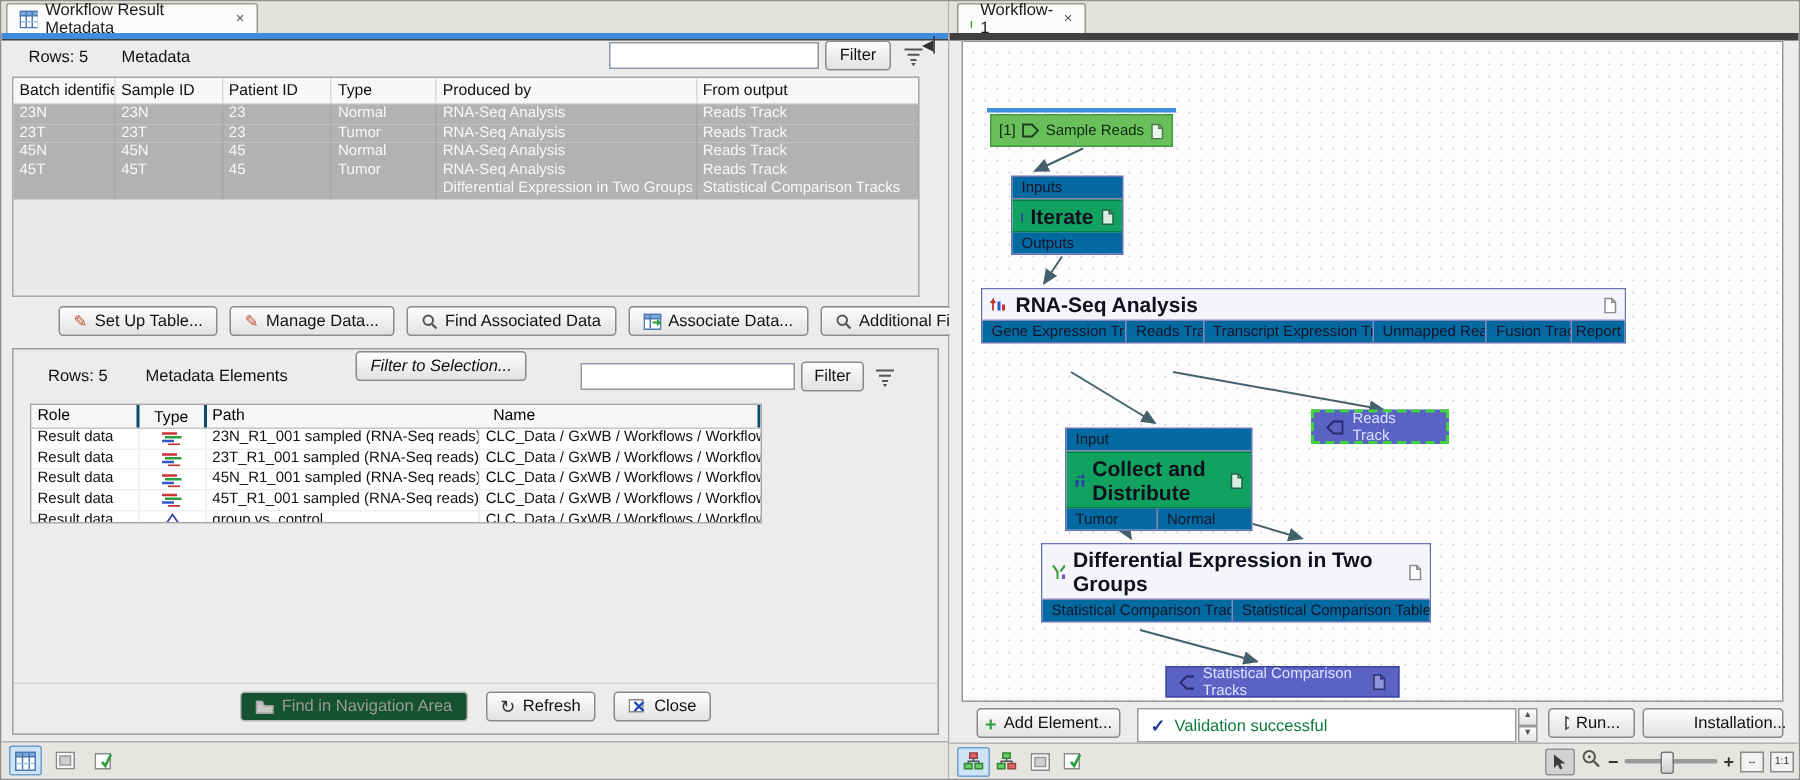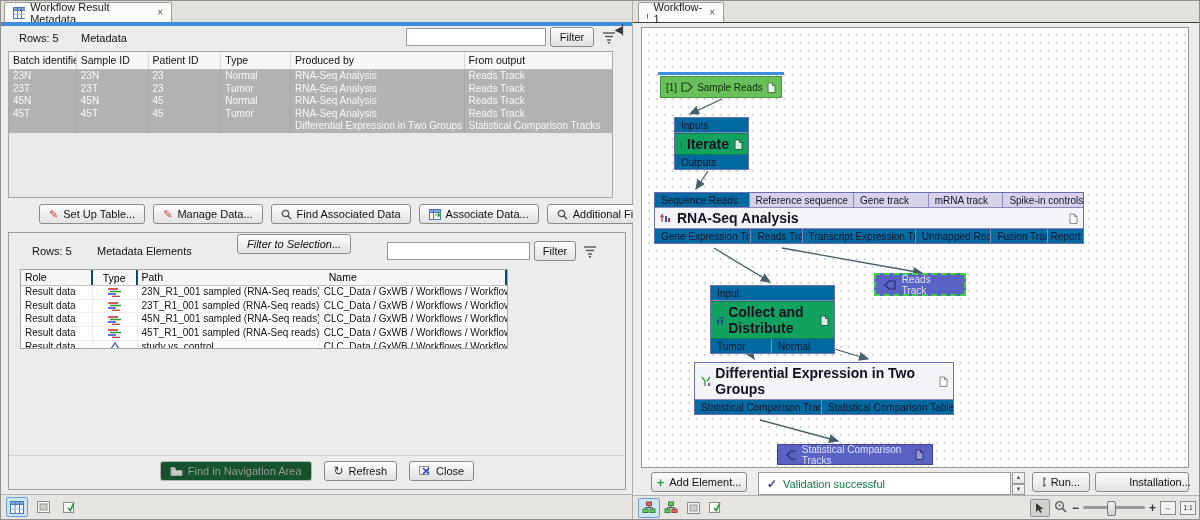--- a/index.html
+++ b/index.html
@@ -2,21 +2,21 @@
 <html><head>
 <meta charset="utf-8">
 <style>
   html,body{margin:0;padding:0;background:#d8d8d8;font-family:"Liberation Sans",sans-serif;}
   .window{position:relative;width:1200px;height:520px;background:#ececea;border:1px solid #8f8f8f;box-sizing:border-box;overflow:hidden;}
   .panel{position:absolute;top:0;bottom:0;}
   .panel-left{left:0;width:631px;border-right:1px solid #adadad;background:#ececea;}
   .panel-right{left:632px;width:568px;background:#ececea;}
 
   
-  .tabbar{position:absolute;left:0;right:0;top:0;height:21px;background:#e3e1dc;border-bottom:1px solid #404040;}
+  .tabbar{position:absolute;left:0;right:0;top:0;height:21px;background:#e3e1dc;border-bottom:5px solid #404040;}
   .tab{position:absolute;left:3px;top:1px;height:20px;background:#fbfbfa;border:1px solid #9b9b93;border-bottom:none;border-radius:2px 2px 0 0;display:flex;align-items:center;gap:5px;padding:0 8px;font-size:11px;color:#1a1a1a;box-sizing:border-box;}
   .tab .x{color:#555;font-size:10px;margin-left:2px;cursor:pointer;}
   .accent{position:absolute;left:0;right:0;top:21px;height:4px;background:#3f8ede;}
 
   
   .tb1{position:absolute;left:0;right:0;top:25px;height:24px;font-size:11px;color:#111;}
   .tb1 .lbl{position:absolute;top:6px;}
   .input{position:absolute;height:18px;border:1px solid #8f9aa6;background:#fff;box-sizing:border-box;}
   .btn{display:inline-flex;align-items:center;justify-content:center;gap:5px;height:20px;padding:0 9px;font-size:11px;color:#111;background:linear-gradient(#fefefe,#ececec 60%,#e2e2e2);border:1px solid #8a8a8a;border-radius:3px;box-sizing:border-box;white-space:nowrap;cursor:pointer;}
   .btn.abs{position:absolute;}
@@ -283,21 +283,21 @@
         </div>
         <div class="erow">
           <div class="ec e0">Result data</div>
           <div class="ec e1">
               <svg width="14" height="11">
                 <path d="M7 1 L12.5 9 H1.5 Z" fill="none" stroke="#3346a8" stroke-width="1.2"></path>
                 <line x1="2" y1="10.5" x2="6" y2="10.5" stroke="#c03030" stroke-width="1.4"></line>
                 <line x1="8" y1="10.5" x2="12" y2="10.5" stroke="#2f9e3f" stroke-width="1.4"></line>
               </svg>
             </div>
-          <div class="ec e2">study vs. control</div>
+          <div class="ec e2">group vs. control</div>
           <div class="ec e3">CLC_Data / GxWB / Workflows / Workflow 1</div>
         </div>
       </div>
 
       <div class="elfooter">
         <button class="btn disabled">
             <svg width="13" height="10">
               <path d="M1 3 h4 l1.5 1.5 H12 v5 H1 Z" fill="#c9c9c7" stroke="#a0a09e"></path>
               <path d="M1 3 V1.5 h3.5 L6 3" fill="#c9c9c7" stroke="#a0a09e"></path>
             </svg>
@@ -401,27 +401,20 @@
               <path d="M1 1 h4.5 l2.5 2.5 v7 h-7 z" fill="#d8efe2" stroke="#22604a"></path>
               <path d="M5.5 1 v2.5 h2.5" fill="none" stroke="#22604a"></path>
             </svg>
         </div>
         <div class="nrow">
             <div class="ncell cl" style="width:100%;">Outputs</div>
           </div>
       </div>
 
       <div class="nodetbl" style="left:12px;top:164px;width:430px;">
-        <div class="nrow">
-          <div class="ncell cl" style="width:95px;">Sequence Reads</div>
-          <div class="ncell cp" style="width:105px;">Reference sequence</div>
-          <div class="ncell cp" style="width:75px;">Gene track</div>
-          <div class="ncell cp" style="width:75px;">mRNA track</div>
-          <div class="ncell cp" style="width:80px;">Spike-in controls</div>
-        </div>
         <div class="nrow nmain">
           <svg width="12" height="11">
               <path d="M2 9 V2 l-1.5 2 M2 2 l1.5 2" stroke="#c03030" fill="none" stroke-width="1.2"></path>
               <rect x="5" y="3" width="2" height="6" fill="#3355cc"></rect>
               <rect x="8" y="5" width="2" height="4" fill="#c03030"></rect>
             </svg>
           <span>RNA-Seq Analysis</span>
           <svg class="docic" width="9" height="11">
               <path d="M1 1 h4.5 l2.5 2.5 v7 h-7 z" fill="#fdfdfd" stroke="#8a8a8a"></path>
               <path d="M5.5 1 v2.5 h2.5" fill="none" stroke="#8a8a8a"></path>

